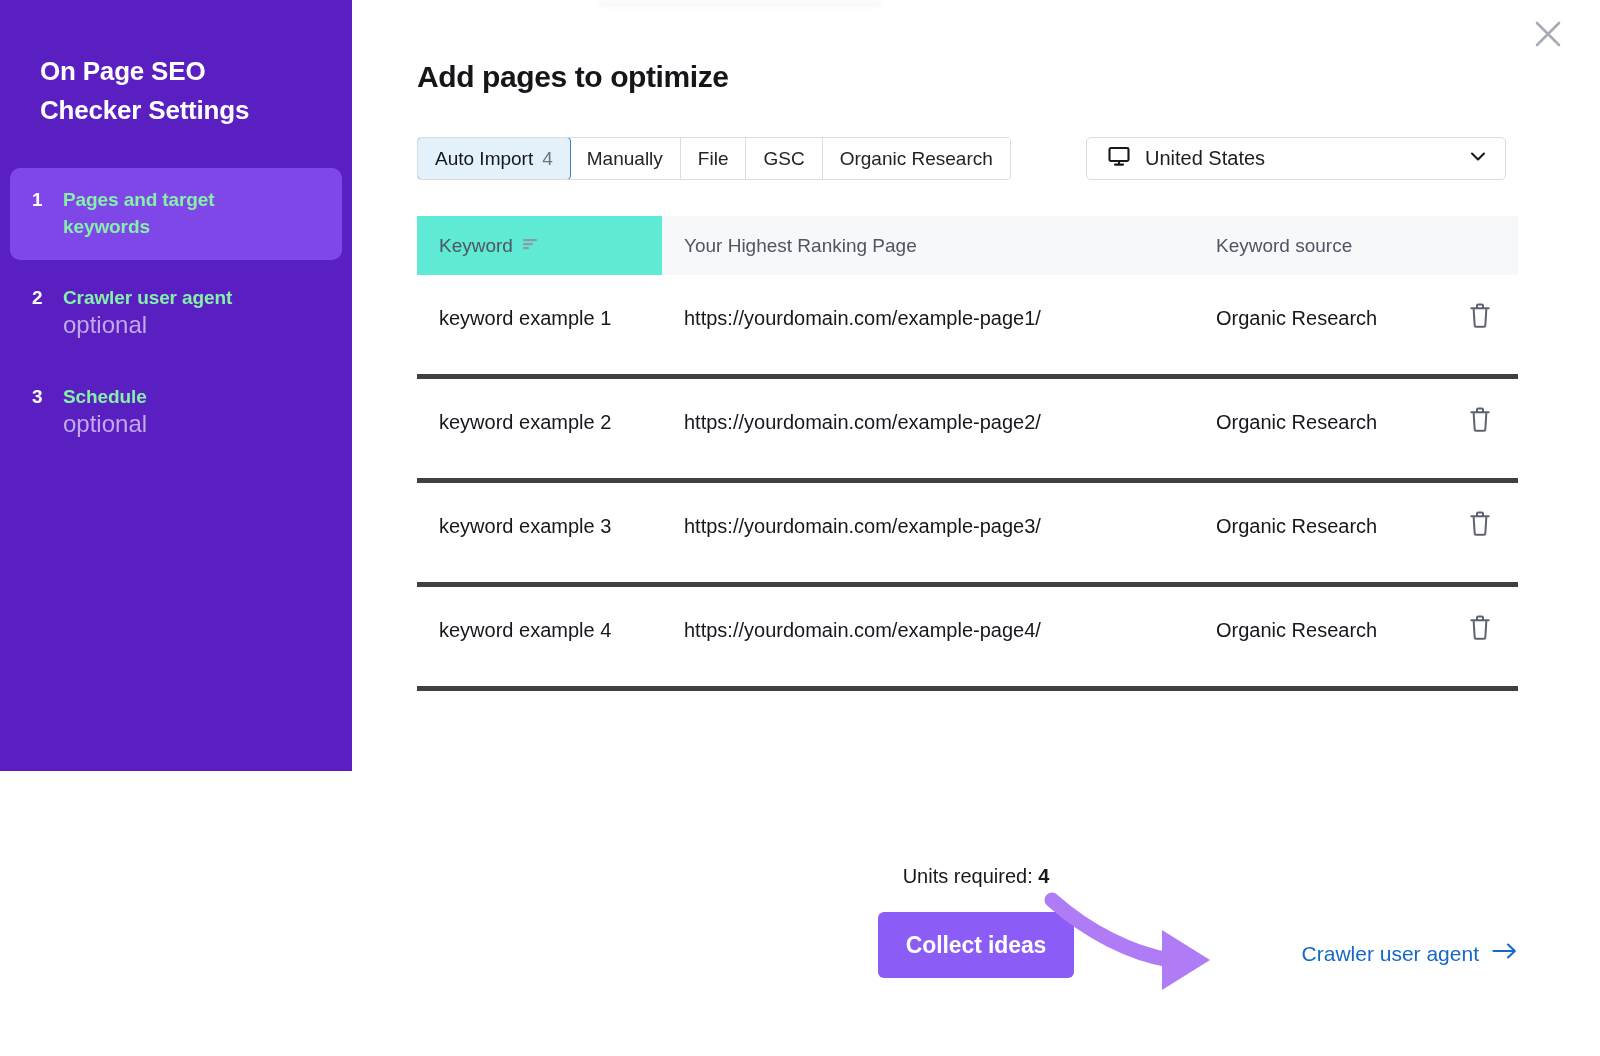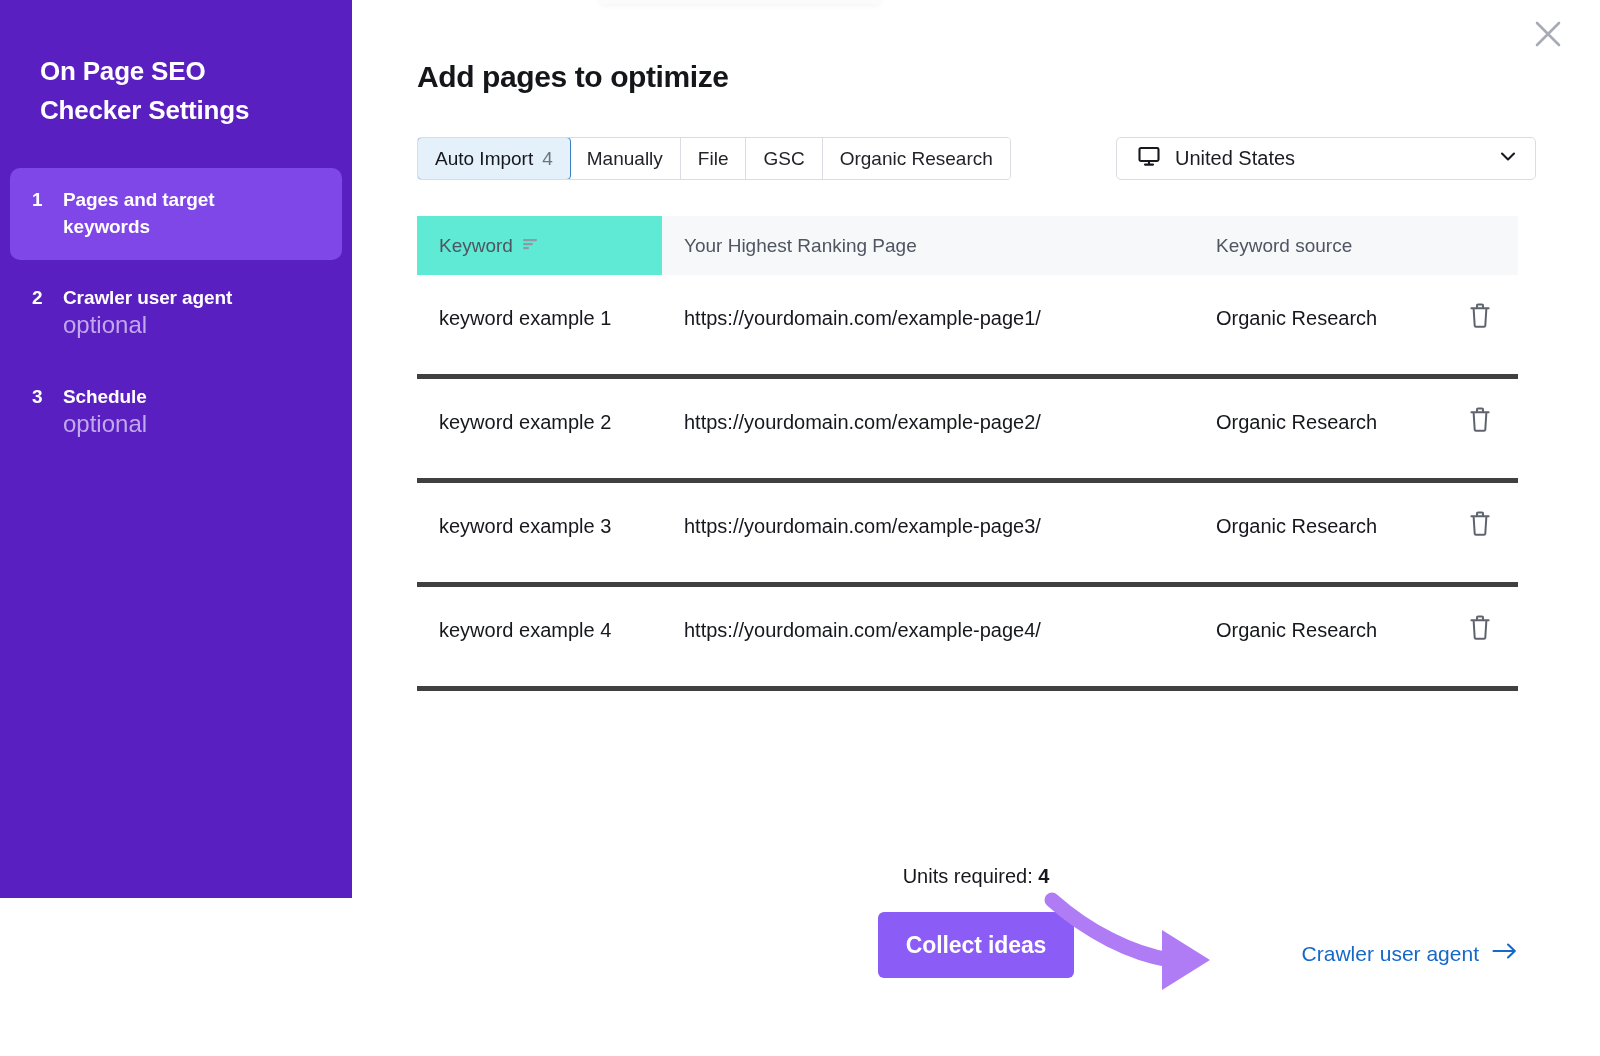--- a/index.html
+++ b/index.html
@@ -17,21 +17,21 @@
     position: relative;
     width: 1600px;
     height: 1056px;
     display: flex;
     background: #ffffff;
   }
 
   
   .sidebar {
     width: 352px;
-    height: 898px;
+    height: 771px;
     background: #5a1fc0;
     flex: 0 0 352px;
     padding: 52px 0 0 0;
     position: relative;
   }
 
   .sidebar-title {
     color: #ffffff;
     font-size: 26px;
     line-height: 39px;
@@ -57,21 +57,21 @@
   .nav-num {
     color: #ffffff;
     font-size: 19px;
     font-weight: 700;
     line-height: 27px;
     flex: 0 0 auto;
     min-width: 13px;
   }
   .nav-text { display: block; }
   .nav-label {
-    color: #ffffff;
+    color: #86efac;
     font-size: 19px;
     font-weight: 700;
     line-height: 27px;
     letter-spacing: -0.1px;
     display: block;
     max-width: 230px;
   }
   .nav-sub {
     color: #c2a8ee;
     font-size: 24px;
@@ -122,21 +122,21 @@
     font-weight: 700;
     color: #15161a;
     letter-spacing: -0.4px;
   }
 
   
   .controls-row {
     position: absolute;
     top: 136px;
     left: 65px;
-    right: 64px;
+    right: 94px;
     height: 44px;
     display: flex;
     align-items: center;
     justify-content: space-between;
   }
 
   .tabs {
     display: flex;
     height: 43px;
     border: 1px solid #d9dce1;

